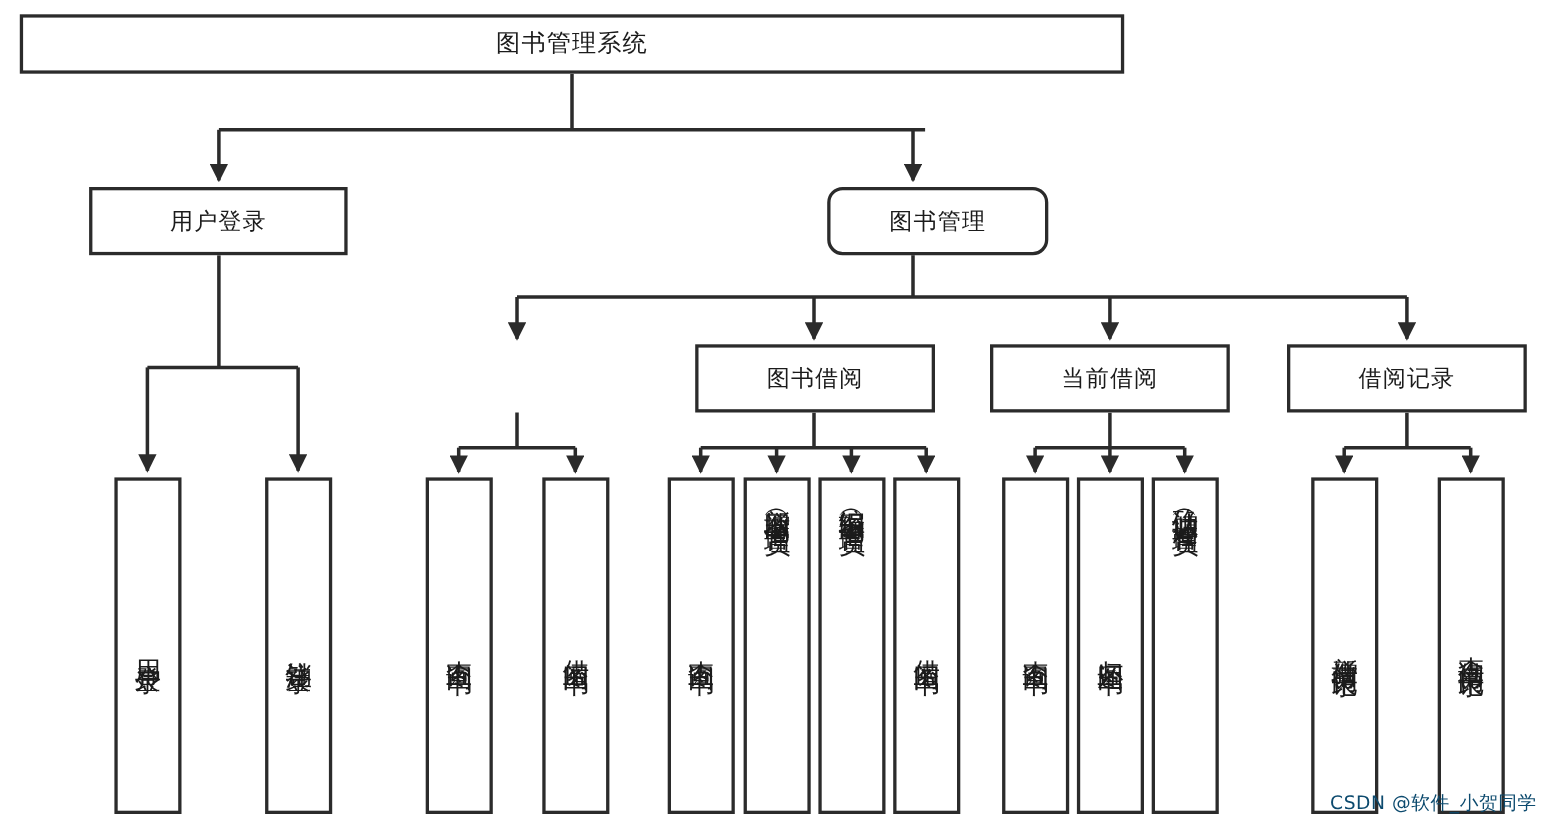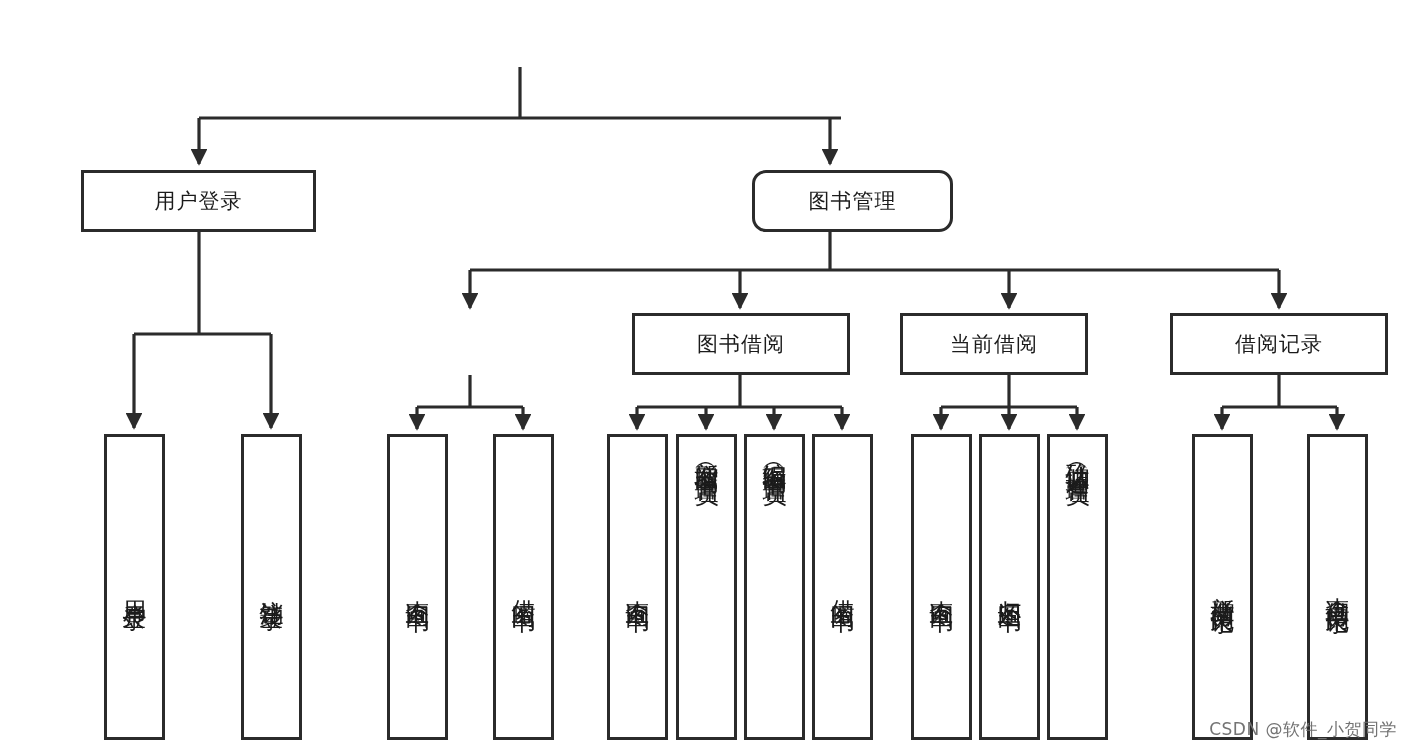--- a/index.html
+++ b/index.html
@@ -43,21 +43,21 @@
     line-height:1.0;
     letter-spacing:3px;
     white-space:nowrap;
   }
   .node.vert.topalign{align-items:flex-start;}
 
   #watermark{
     position:absolute;
     right:8px;bottom:6px;
     font-size:17px;
-    color:#737373;
+    color:#0c4a6e;
     letter-spacing:0.5px;
     user-select:none;
     white-space:nowrap;
   }
 </style>
 </head>
 <body>
 
 <div id="diagram-root">
 
@@ -104,32 +104,35 @@
       <path d="M 1009 407 L 1009 429" marker-end="url(#arrow)"></path>
       <path d="M 1077 407 L 1077 429" marker-end="url(#arrow)"></path>
 
       <path d="M 1279 375 L 1279 407"></path>
       <path d="M 1222 407 L 1337 407"></path>
       <path d="M 1222 407 L 1222 429" marker-end="url(#arrow)"></path>
       <path d="M 1337 407 L 1337 429" marker-end="url(#arrow)"></path>
     </g>
   </svg>
 
+  <div class="node root horiz" style="left:18px;top:13px;width:1004px;height:54px;">
+    <span class="lbl">图书管理系统</span>
+  </div>
 
   <div class="node horiz" style="left:81px;top:170px;width:235px;height:62px;">
     <span class="lbl">用户登录</span>
   </div>
   <div class="node horiz" style="left:752px;top:170px;width:201px;height:62px;border-radius:14px;">
     <span class="lbl">图书管理</span>
   </div>
 
   <div class="node horiz" style="left:632px;top:313px;width:218px;height:62px;font-family:Liberation Serif, serif;">
     <span class="lbl">图书借阅</span>
   </div>
-  <div class="node horiz" style="left:900px;top:313px;width:188px;height:62px;font-family:Liberation Serif, serif;">
+  <div class="node horiz" style="left:900px;top:313px;width:218px;height:62px;font-family:Liberation Serif, serif;">
     <span class="lbl">当前借阅</span>
   </div>
   <div class="node horiz" style="left:1170px;top:313px;width:218px;height:62px;">
     <span class="lbl">借阅记录</span>
   </div>
 
   <div class="node vert" style="left:104px;top:434px;width:61px;height:306px;">
     <span class="lbl">用户登录</span>
   </div>
   <div class="node vert" style="left:241px;top:434px;width:61px;height:306px;">

